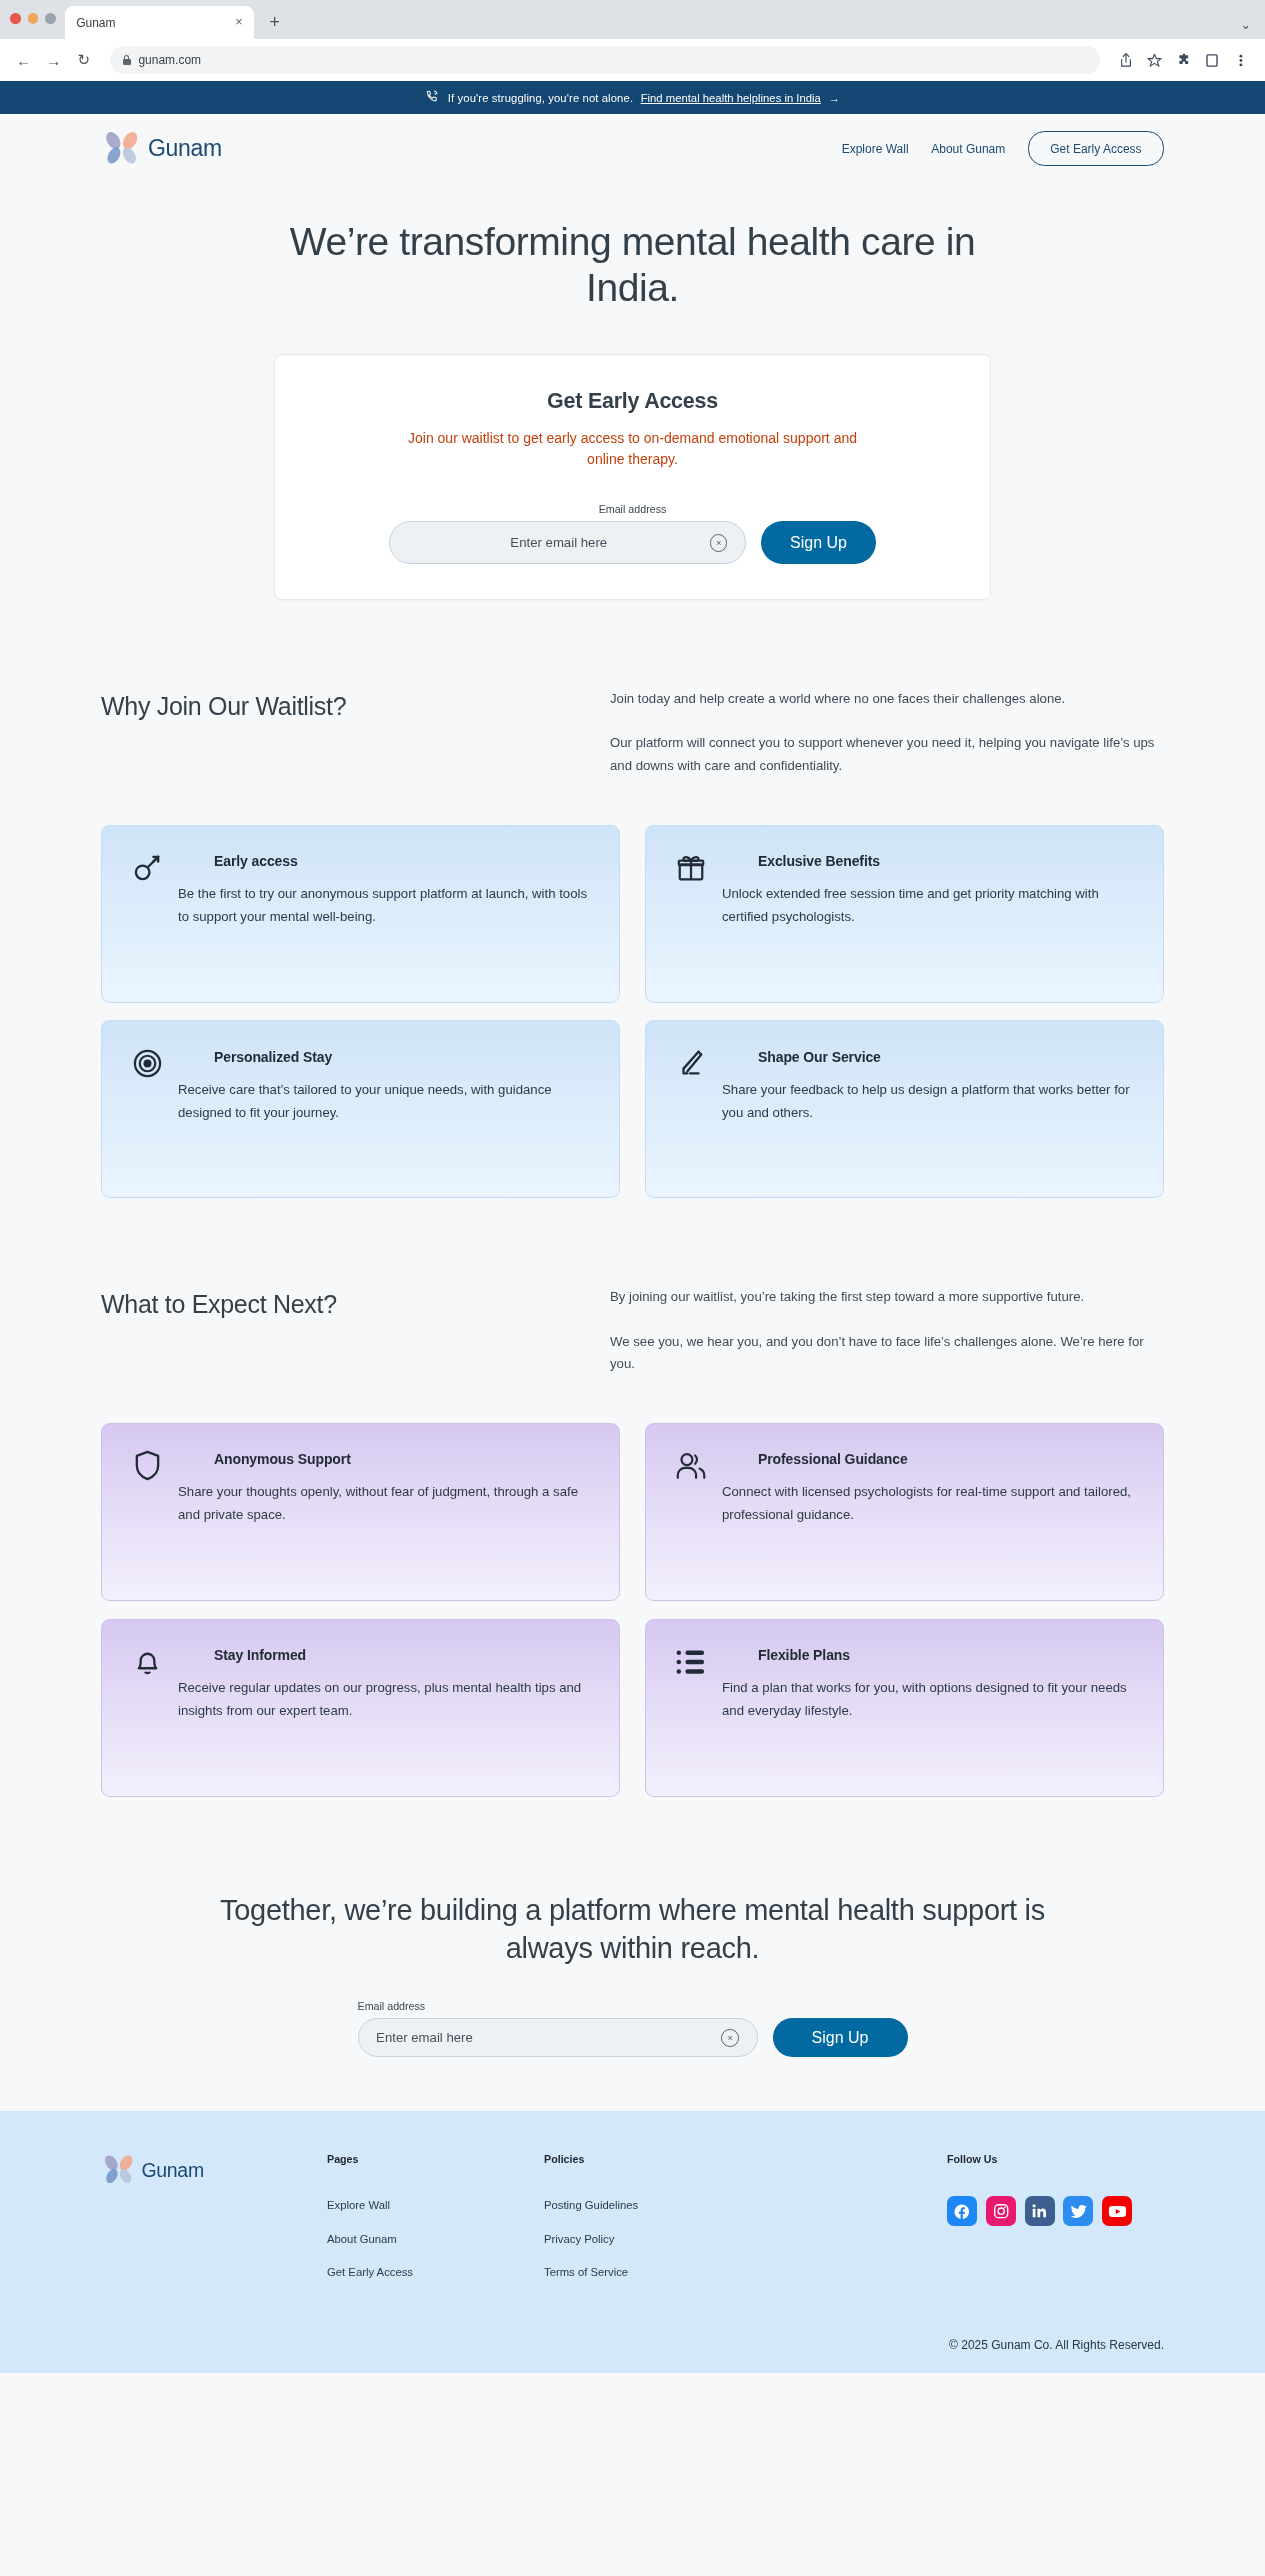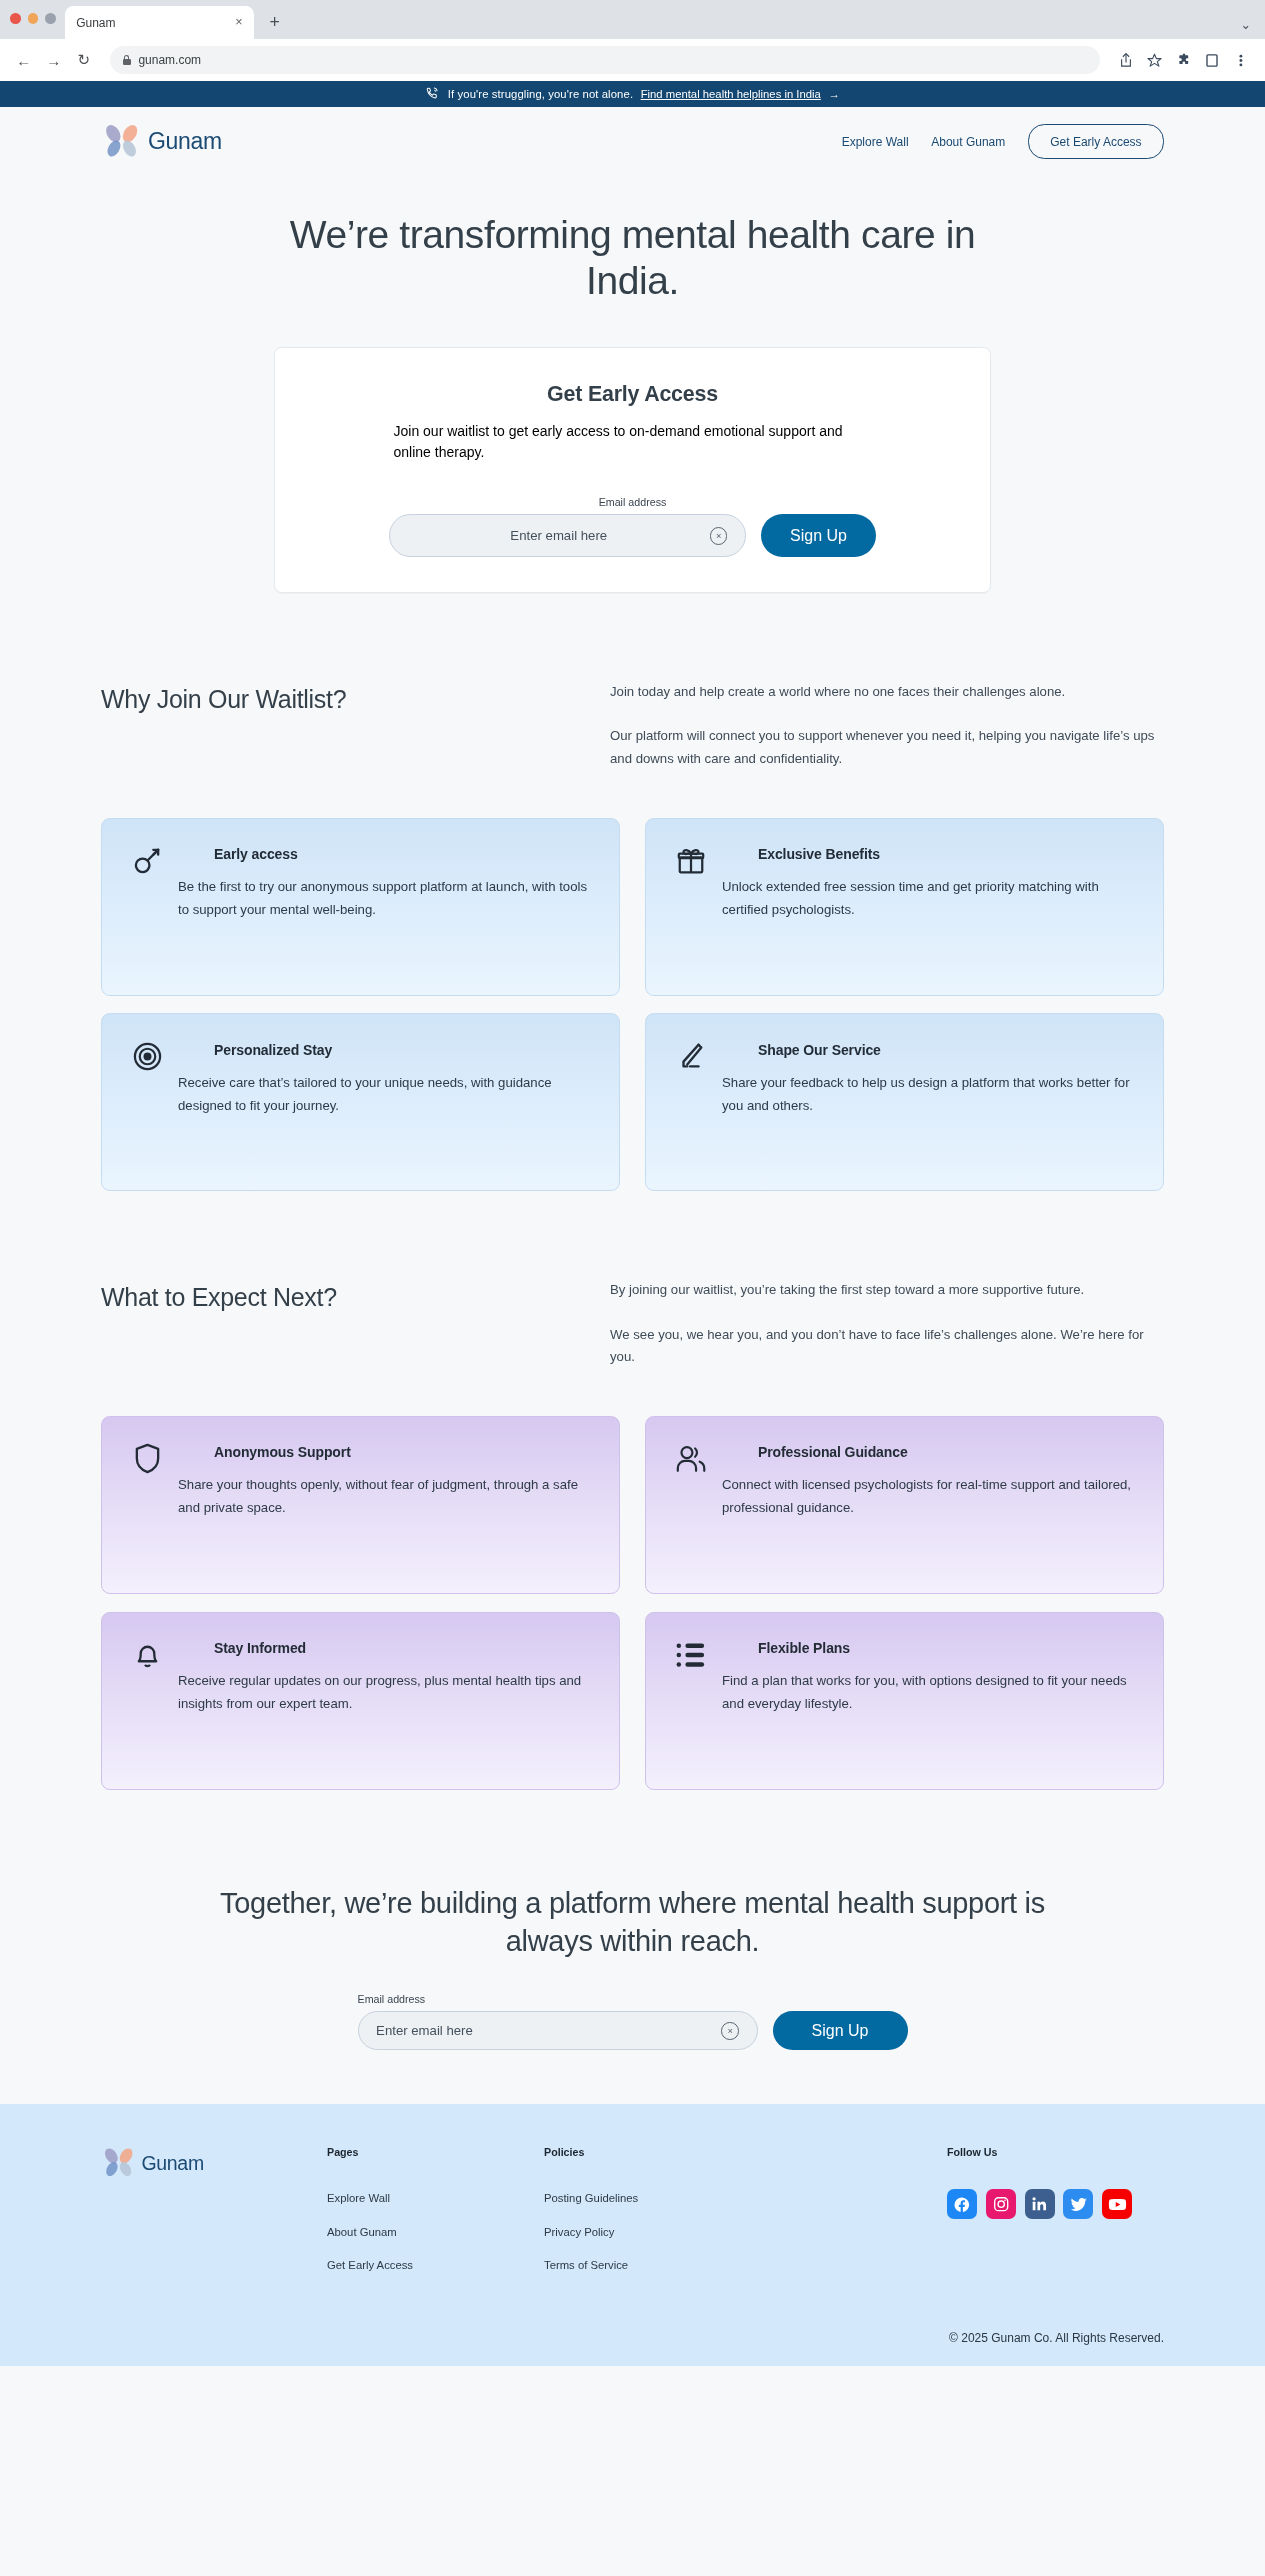--- a/index.html
+++ b/index.html
@@ -75,21 +75,21 @@
   .tool-icon {
     width: 25px; height: 25px;
     display: flex; align-items: center; justify-content: center;
     color: #3a4a5c; cursor: pointer;
   }
 
   
   .page { width: 1265px; background: #f7f8f9; }
 
   .helpline-banner {
-    background: #134670; height: 26px;
+    background: #134670; height: 33px;
     display: flex; align-items: center; justify-content: center;
     gap: 7.5px; color: #ffffff; font-size: 11.3px;
   }
   .helpline-banner a { color: #fff; text-decoration: underline; }
   .banner-text { letter-spacing: 0.1px; }
 
   .site-header {
     height: 69px; display: flex; align-items: center;
     padding: 0 101px; justify-content: space-between;
   }
@@ -115,21 +115,21 @@
     width: 717px; margin: 43px auto 0;
     background: #ffffff; border: 0.6px solid #e6e9ec;
     border-radius: 7.5px; padding: 34px 0 35px;
     box-shadow: 0 0.6px 1.3px rgba(0,0,0,.03);
   }
   .signup-card h2 {
     font-size: 21.4px; color: #333f49; text-align: center;
     font-weight: 700; letter-spacing: -0.2px;
   }
   .signup-card .sub {
-    font-size: 14px; color: #000000; text-align: left;
+    font-size: 14px; color: #c2410c; text-align: center;
     line-height: 1.5; margin: 14px auto 0; max-width: 478px;
   }
   .form-block { width: 487px; margin: 33px auto 0; }
   .field-label { font-size: 10.7px; color: #3a4552; margin-bottom: 6.3px; }
   .form-row { display: flex; gap: 15px; align-items: center; }
   .email-input {
     flex: 1; height: 43px;
     background: #eef1f4; border: 0.6px solid #c6d2de;
     border-radius: 21.4px; display: flex; align-items: center;
     padding: 0 17.6px; cursor: text;

